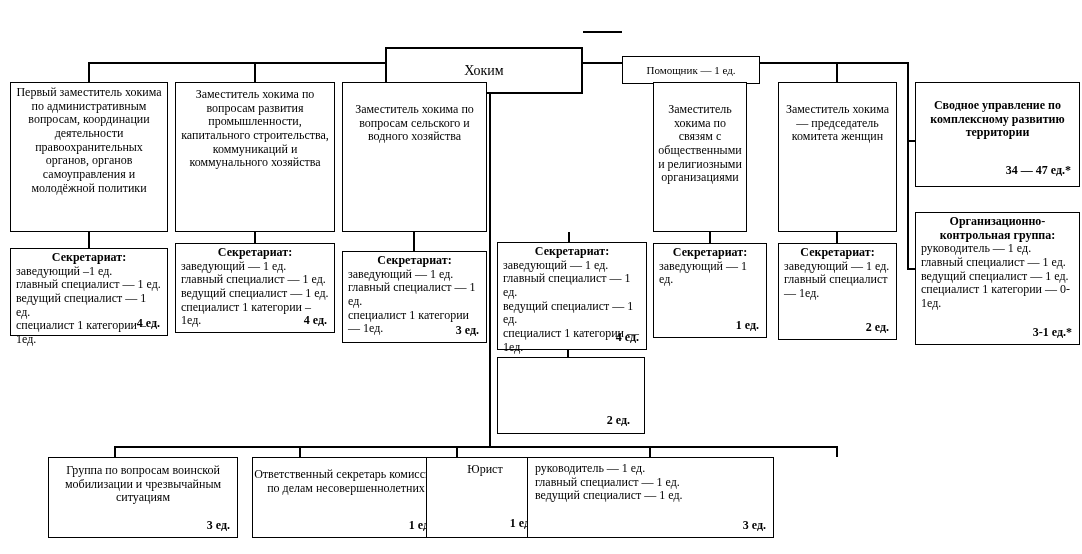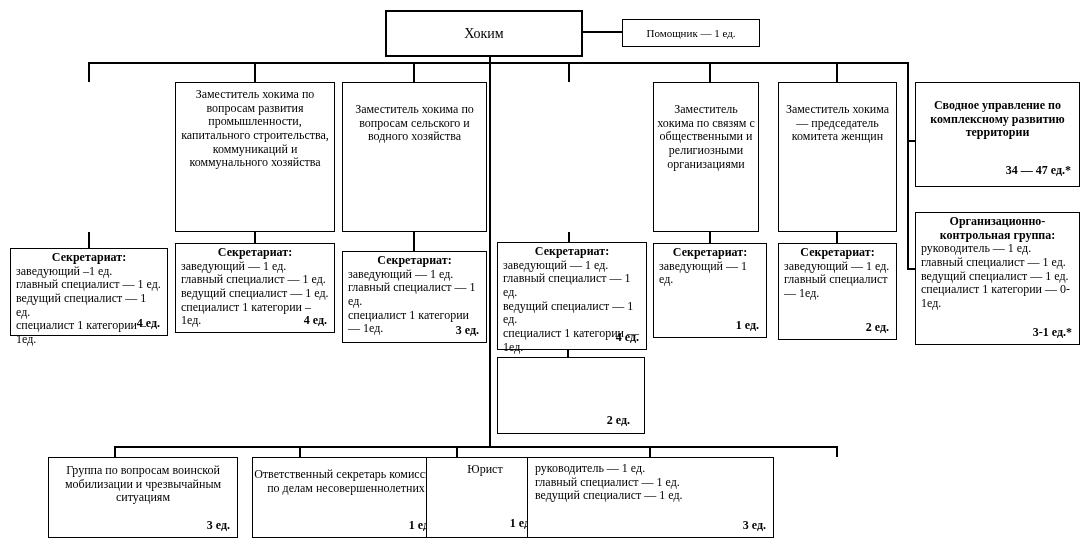--- a/index.html
+++ b/index.html
@@ -6,21 +6,21 @@
   .canvas {
     position:relative; width:1082px; height:554px; background:#ffffff;
     font-family:"Liberation Serif","DejaVu Serif",serif; color:#000;
     font-size:12px; line-height:1.14; overflow:hidden;
   }
   .box {
     position:absolute; border:1.5px solid #000; background:#fff;
     box-sizing:border-box;
   }
   .line { position:absolute; background:#000; }
-  .flexc { display:flex; align-items:center; justify-content:center; }
+  .flexc { display:flex; align-items:center; justify-content:center;margin-top:37px; }
   .khokim { border-width:2px; font-size:14px; }
   .assistant { border-width:1px; font-size:11px; }
   .dep { text-align:center; padding-left:3px; padding-right:3px; }
   .sec { padding:2px 5px 18px 5px; }
   .sec-title { text-align:center; font-weight:bold; }
   .sec-line { text-align:left; }
   .total { position:absolute; right:7px; bottom:4px; font-weight:bold; white-space:nowrap; }
   .boldbox { font-weight:bold; text-align:center; }
   .plainbox { text-align:center;margin-left:28px; }
   .leftbox { text-align:left; padding:4px 7px; }
@@ -60,27 +60,30 @@
   <div class="line" style="left:649px;top:446px;width:2px;height:11px"></div>
   <div class="line" style="left:836px;top:446px;width:2px;height:11px"></div>
 
   <div class="box flexc khokim" style="left:385px;top:10px;width:198px;height:47px">
     <span>Хоким</span>
   </div>
   <div class="box flexc assistant" style="left:622px;top:19px;width:138px;height:28px">
     <span>Помощник — 1 ед.</span>
   </div>
 
+  <div class="box dep" style="left:10px;top:82px;width:158px;height:150px;padding-top:3px">
+    <div>Первый заместитель хокима по административным вопросам, координации деятельности правоохранительных органов, органов самоуправления и молодёжной политики</div>
+  </div>
   <div class="box dep" style="left:175px;top:82px;width:160px;height:150px;padding-top:5px">
     <div>Заместитель хокима по вопросам развития промышленности, капитального строительства, коммуникаций и коммунального хозяйства</div>
   </div>
   <div class="box dep" style="left:342px;top:82px;width:145px;height:150px;padding-top:20px">
     <div>Заместитель хокима по вопросам сельского и водного хозяйства</div>
   </div>
-  <div class="box dep" style="left:653px;top:82px;width:106px;height:150px;padding-top:20px">
+  <div class="box dep" style="left:653px;top:82px;width:94px;height:150px;padding-top:20px">
     <div>Заместитель хокима по связям с общественными и религиозными организациями</div>
   </div>
   <div class="box dep" style="left:778px;top:82px;width:119px;height:150px;padding-top:20px">
     <div>Заместитель хокима — председатель комитета женщин</div>
   </div>
 
   <div class="box boldbox" style="left:915px;top:82px;width:165px;height:105px;padding-top:16px">
     <div>Сводное управление по комплексному развитию территории</div>
     <div class="total" style="right:8px;bottom:8px">34 — 47 ед.*</div>
   </div>

